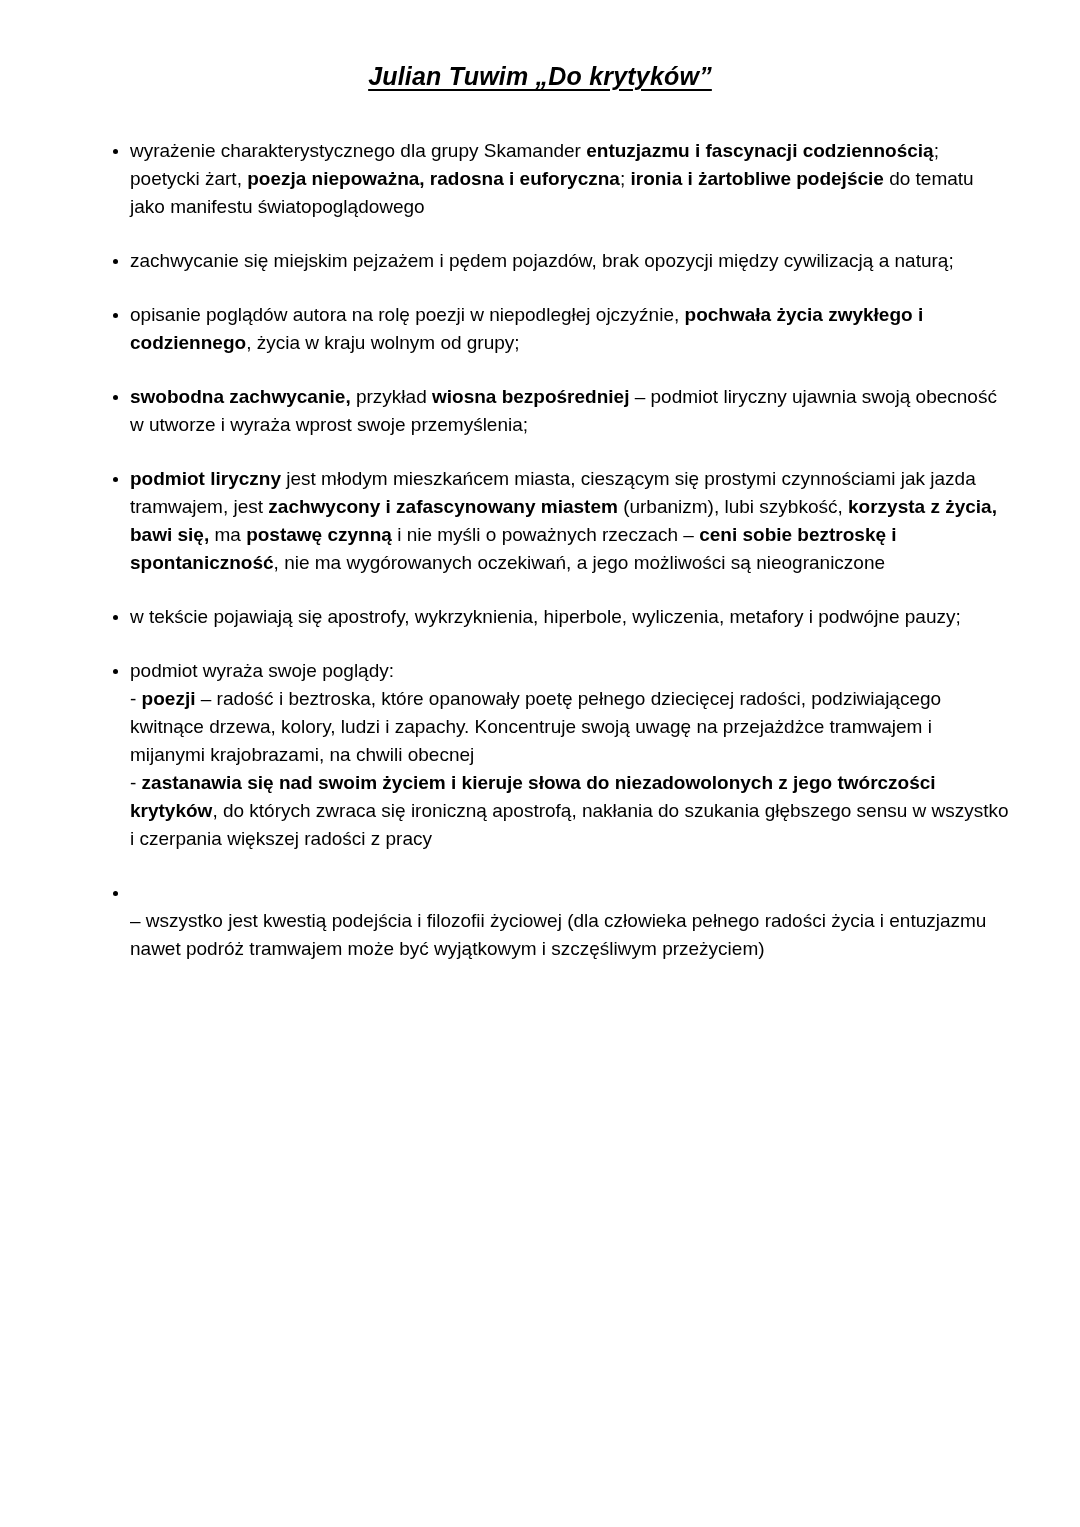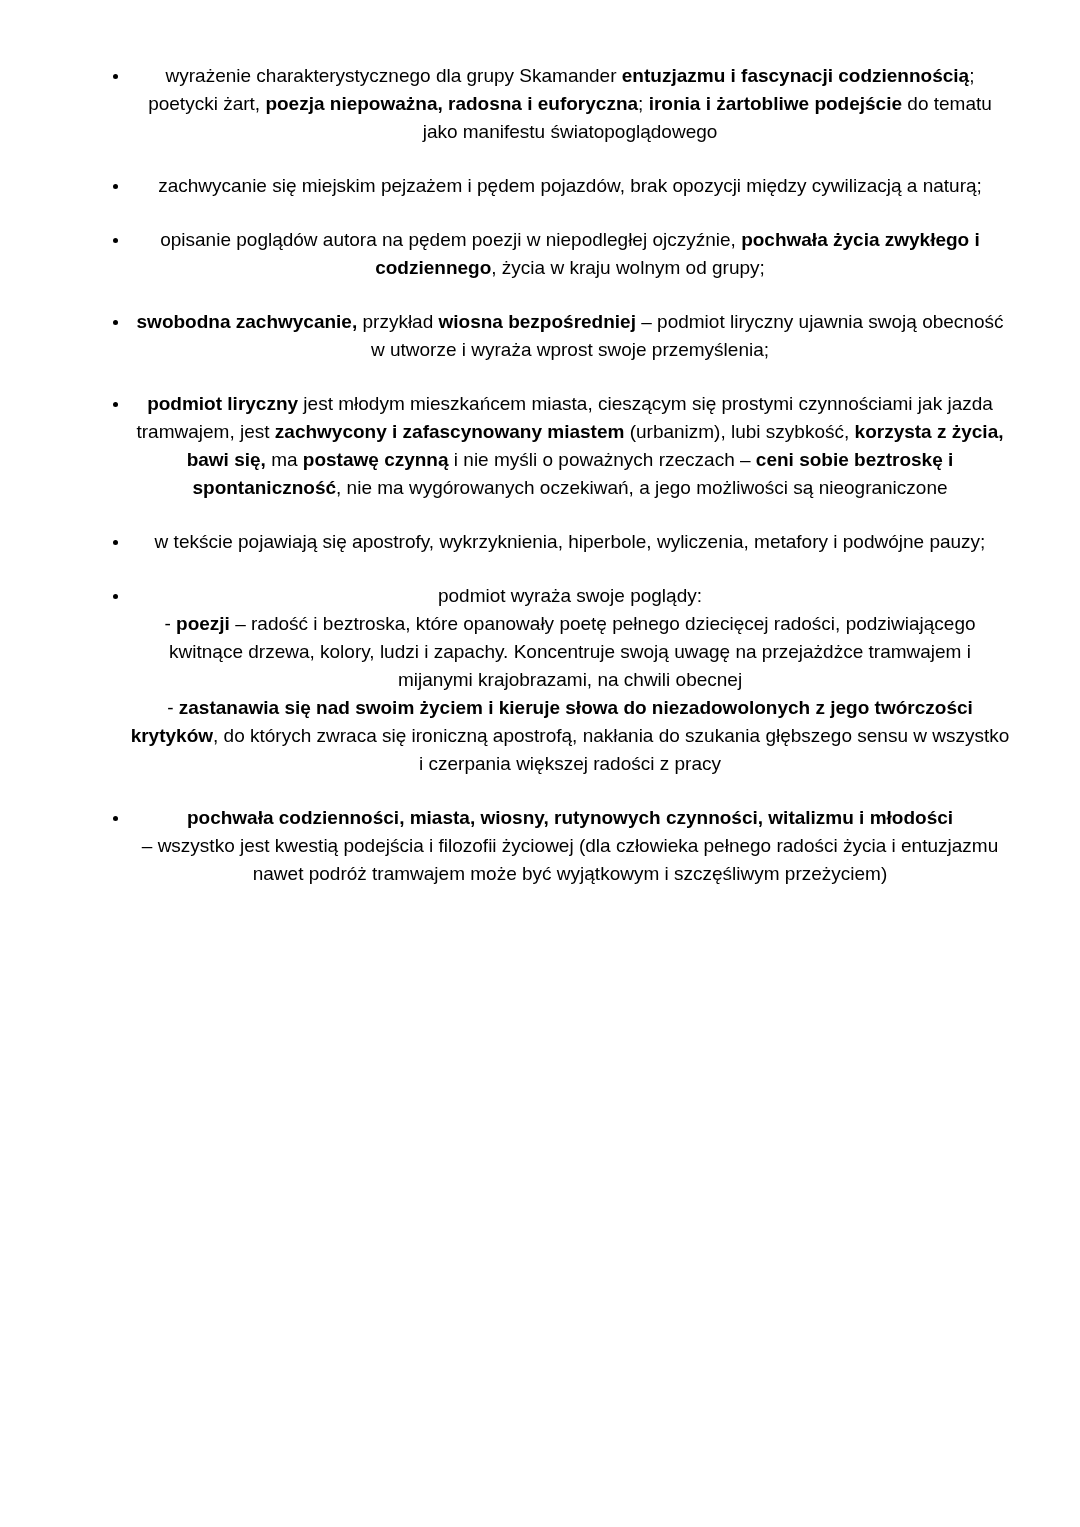--- a/index.html
+++ b/index.html
@@ -33,39 +33,39 @@
       margin: 0;
       padding: 0 0 0 60px;
       list-style: disc;
     }
     ul.notes li {
       font-size: 19px;
       line-height: 28px;
       margin: 0 0 26px 0;
       white-space: pre-wrap;
       overflow-wrap: break-word;
-      text-align: center;
     }
     ul.notes li::marker {
       font-size: 17px;
     }
     ul.notes li b {
       font-weight: bold;
     }
   </style>
 </head>
 <body>
 
 <div class="page">
+  <h1 class="doc-title">Julian Tuwim „Do krytyków”</h1>
   <ul class="notes">
       <li><span>wyrażenie charakterystycznego dla grupy Skamander </span><b>entuzjazmu i fascynacji codziennością</b><span>; poetycki żart, </span><b>poezja niepoważna, radosna i euforyczna</b><span>; </span><b>ironia i żartobliwe podejście</b><span> do tematu jako manifestu światopoglądowego</span></li>
       <li><span>zachwycanie się miejskim pejzażem i pędem pojazdów, brak opozycji między cywilizacją a naturą;</span></li>
-      <li><span>opisanie poglądów autora na pędem poezji w niepodległej ojczyźnie, </span><b>pochwała życia zwykłego i codziennego</b><span>, życia w kraju wolnym od grupy;</span></li>
+      <li><span>opisanie poglądów autora na rolę poezji w niepodległej ojczyźnie, </span><b>pochwała życia zwykłego i codziennego</b><span>, życia w kraju wolnym od grupy;</span></li>
       <li><b>swobodna zachwycanie,</b><span> przykład </span><b>wiosna bezpośredniej</b><span> – podmiot liryczny ujawnia swoją obecność w utworze i wyraża wprost swoje przemyślenia;</span></li>
       <li><b>podmiot liryczny</b><span> jest młodym mieszkańcem miasta, cieszącym się prostymi czynnościami jak jazda tramwajem, jest </span><b>zachwycony i zafascynowany miastem</b><span> (urbanizm), lubi szybkość, </span><b>korzysta z życia, bawi się,</b><span> ma </span><b>postawę czynną</b><span> i nie myśli o poważnych rzeczach – </span><b>ceni sobie beztroskę i spontaniczność</b><span>, nie ma wygórowanych oczekiwań, a jego możliwości są nieograniczone</span></li>
       <li><span>w tekście pojawiają się apostrofy, wykrzyknienia, hiperbole, wyliczenia, metafory i podwójne pauzy;</span></li>
       <li><span>podmiot wyraża swoje poglądy:
 - </span><b>poezji</b><span> – radość i beztroska, które opanowały poetę pełnego dziecięcej radości, podziwiającego kwitnące drzewa, kolory, ludzi i zapachy. Koncentruje swoją uwagę na przejażdżce tramwajem i mijanymi krajobrazami, na chwili obecnej
 - </span><b>zastanawia się nad swoim życiem i kieruje słowa do niezadowolonych z jego twórczości krytyków</b><span>, do których zwraca się ironiczną apostrofą, nakłania do szukania głębszego sensu w wszystko i czerpania większej radości z pracy</span></li>
-      <li><b>pochwała codzienności, miasta, wiosny, rutynowych czynności, witalizmu i młodości</b><span>
+      <li><span>
 – wszystko jest kwestią podejścia i filozofii życiowej (dla człowieka pełnego radości życia i entuzjazmu nawet podróż tramwajem może być wyjątkowym i szczęśliwym przeżyciem)</span></li>
     </ul>
 </div>
 
 </body></html>

